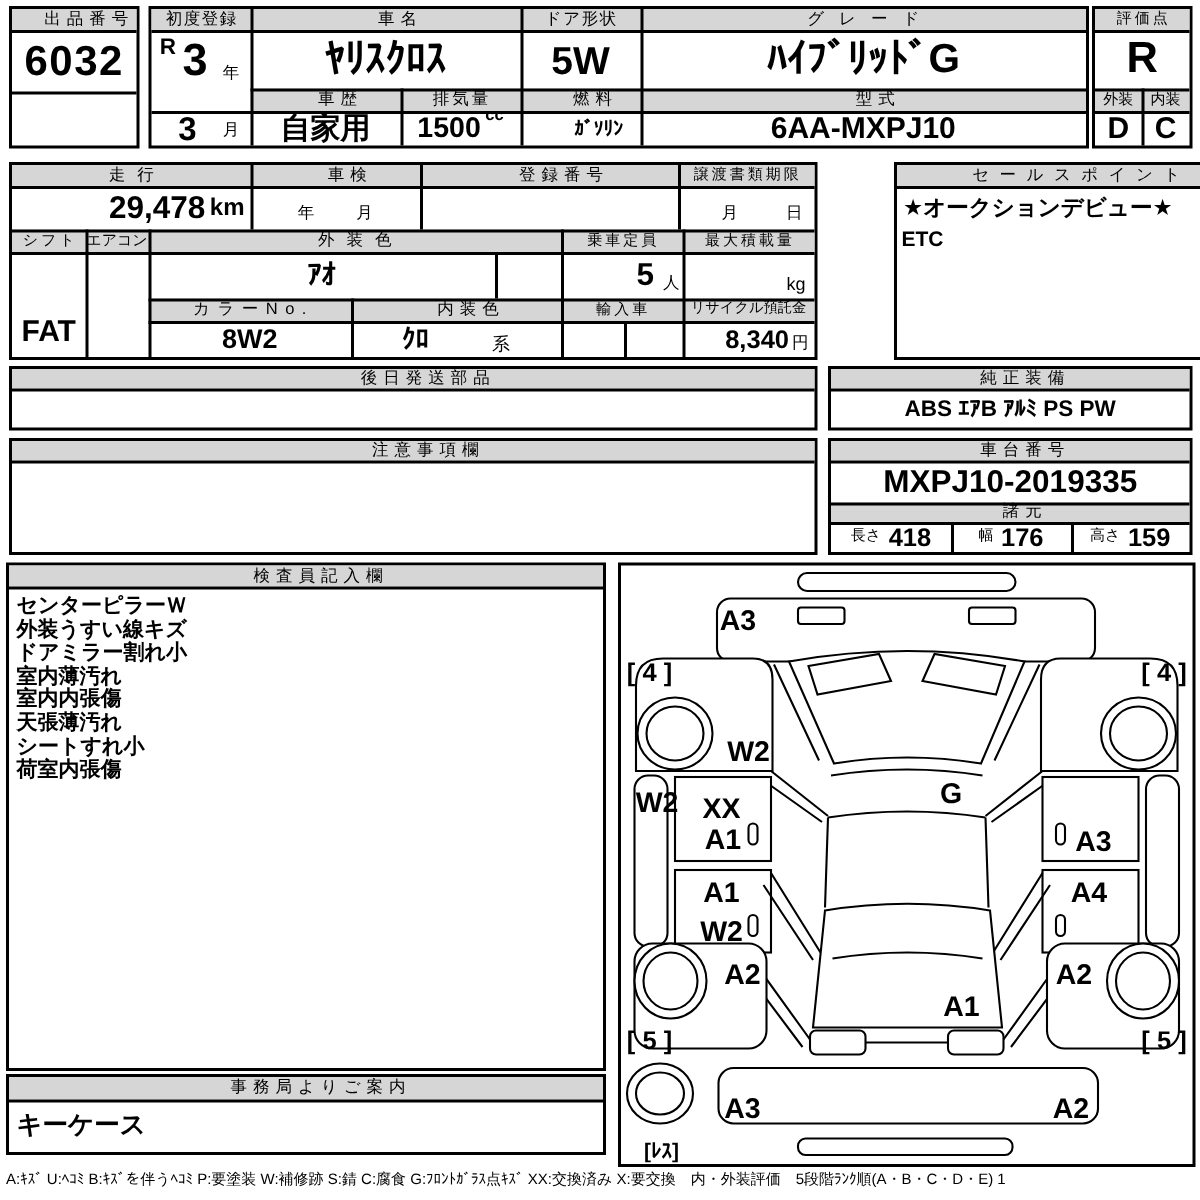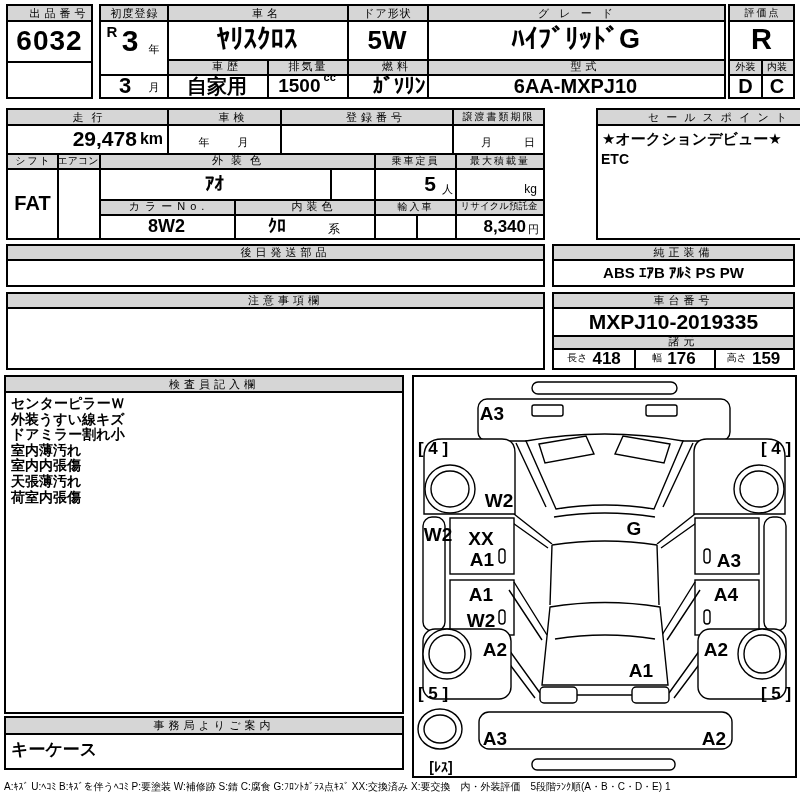--- a/index.html
+++ b/index.html
@@ -57,21 +57,21 @@
   <div class="t b" style="left:326px;top:14px;width:297px;height:39px;font-size:27px;">ﾊｲﾌﾞﾘｯﾄﾞG</div>
   <div class="t h11" style="left:66px;top:53px;width:100px;height:15px;">車歴</div>
   <div class="t h11" style="left:166px;top:53px;width:80px;height:15px;letter-spacing:2px;padding-left:2px;">排気量</div>
   <div class="t h11" style="left:246px;top:53px;width:80px;height:15px;">燃料</div>
   <div class="t h11" style="left:326px;top:53px;width:297px;height:15px;">型式</div>
   <div class="t b" style="left:66px;top:68px;width:100px;height:23px;font-size:20px;">自家用</div>
   <div class="t" style="left:166px;top:68px;width:80px;height:23px;">
     <span class="b" style="font-size:19px;">1500</span>
       <span class="u">cc</span>
   </div>
-  <div class="t b" style="left:246px;top:68px;width:80px;height:23px;font-size:21px;padding-left:24px;">ｶﾞｿﾘﾝ</div>
+  <div class="t b" style="left:246px;top:68px;width:80px;height:23px;font-size:13px;padding-left:24px;">ｶﾞｿﾘﾝ</div>
   <div class="t b" style="left:326px;top:68px;width:297px;height:23px;font-size:20px;">6AA-MXPJ10</div>
 </div>
 
 <div class="box" style="left:728px;top:4px;width:67px;height:95px;">
   <div class="g" style="left:0;top:0;width:63px;height:14px;"></div>
   <div class="g" style="left:0;top:53px;width:63px;height:15px;"></div>
   <div class="hl" style="left:0;top:14px;width:63px;"></div>
   <div class="hl" style="left:0;top:53px;width:63px;"></div>
   <div class="hl" style="left:0;top:68px;width:63px;"></div>
   <div class="vl" style="left:31px;top:53px;height:38px;"></div>
@@ -117,21 +117,21 @@
   <div class="t" style="left:272px;top:14px;width:172px;height:29px;"></div>
   <div class="t right" style="left:444px;top:14px;width:87px;height:29px;align-items:flex-end;padding-bottom:5px;font-size:11px;gap:32px;padding-right:4px;">
     <span>月</span>
       <span>日</span>
   </div>
   <div class="t h10" style="left:0;top:43px;width:49px;height:15px;">シフト</div>
   <div class="t h10" style="left:49px;top:43px;width:42px;height:15px;letter-spacing:0;padding-left:0;">エアコン</div>
   <div class="t h11" style="left:91px;top:43px;width:275px;height:15px;letter-spacing:8px;padding-left:8px;">外装色</div>
   <div class="t h10" style="left:366px;top:43px;width:81px;height:15px;">乗車定員</div>
   <div class="t h10" style="left:447px;top:43px;width:88px;height:15px;">最大積載量</div>
-  <div class="t b" style="left:0;top:58px;width:49px;height:70px;font-size:20px;border-radius:23px;">FAT</div>
+  <div class="t b" style="left:0;top:76px;width:49px;height:70px;font-size:20px;border-radius:23px;">FAT</div>
   <div class="t b" style="left:91px;top:58px;width:231px;height:31px;font-size:19px;">ｱｵ</div>
   <div class="t right" style="left:366px;top:58px;width:81px;height:31px;padding-right:2px;">
     <span class="b" style="font-size:21px;">5</span>
       <span style="font-size:11px;margin-left:6px;align-self:flex-end;padding-bottom:4px;">人</span>
   </div>
   <div class="t right" style="left:447px;top:58px;width:88px;height:31px;align-items:flex-end;padding:0 6px 4px 0;font-size:12px;">
     <span>kg</span>
   </div>
   <div class="t h11" style="left:91px;top:89px;width:135px;height:15px;letter-spacing:5px;padding-left:5px;">カラーNo.</div>
   <div class="t h11" style="left:226px;top:89px;width:140px;height:15px;">内装色</div>
@@ -202,20 +202,21 @@
   <div class="g" style="left:0;top:0;width:396px;height:14px;"></div>
   <div class="hl" style="left:0;top:14px;width:396px;"></div>
   <div class="t h11" style="left:0;top:0;width:396px;height:14px;">検査員記入欄</div>
   <div class="items" style="left:5px;top:19px;width:386px;">
       <div class="insp-item">センターピラーＷ</div>
       <div class="insp-item">外装うすい線キズ</div>
       <div class="insp-item">ドアミラー割れ小</div>
       <div class="insp-item">室内薄汚れ</div>
       <div class="insp-item">室内内張傷</div>
       <div class="insp-item">天張薄汚れ</div>
+      <div class="insp-item">シートすれ小</div>
       <div class="insp-item">荷室内張傷</div>
     </div>
 </div>
 
 <div class="box" style="left:4px;top:716px;width:400px;height:54px;">
   <div class="g" style="left:0;top:0;width:396px;height:15px;"></div>
   <div class="hl" style="left:0;top:15px;width:396px;"></div>
   <div class="t h11" style="left:0;top:0;width:396px;height:15px;">事務局よりご案内</div>
   <div class="t left b" style="left:5px;top:19px;width:300px;height:24px;font-size:17px;">キーケース</div>
 </div>

